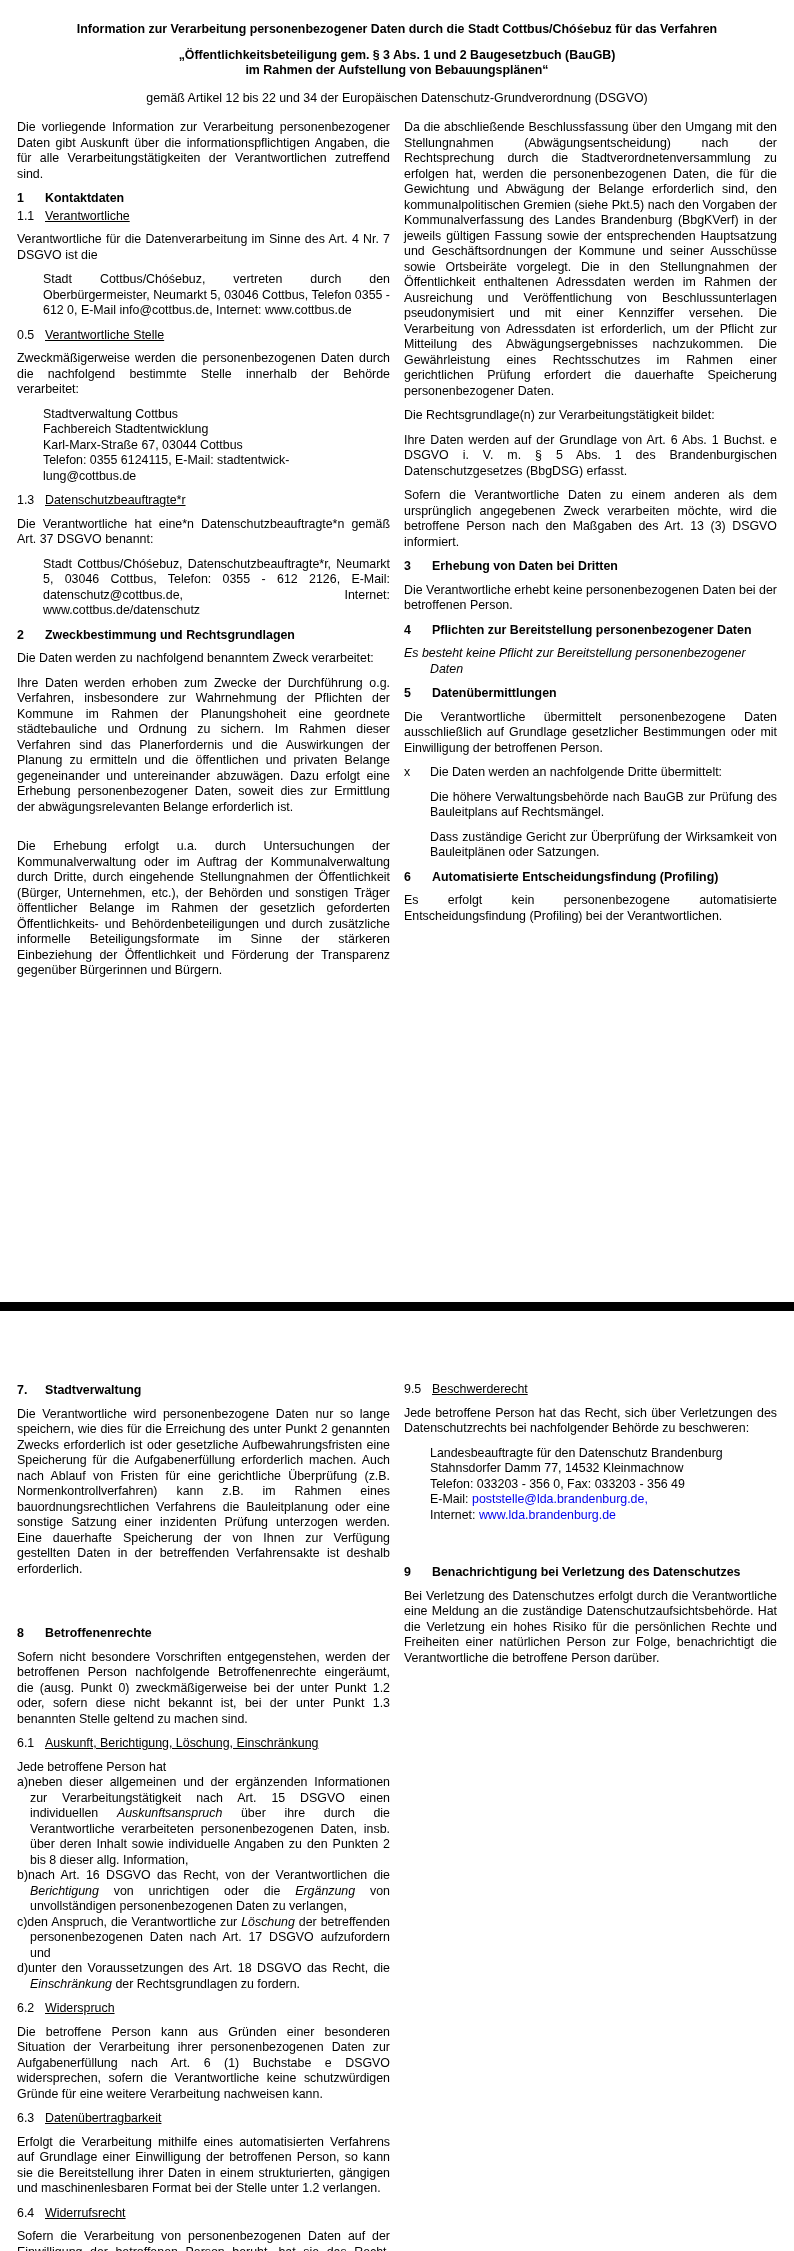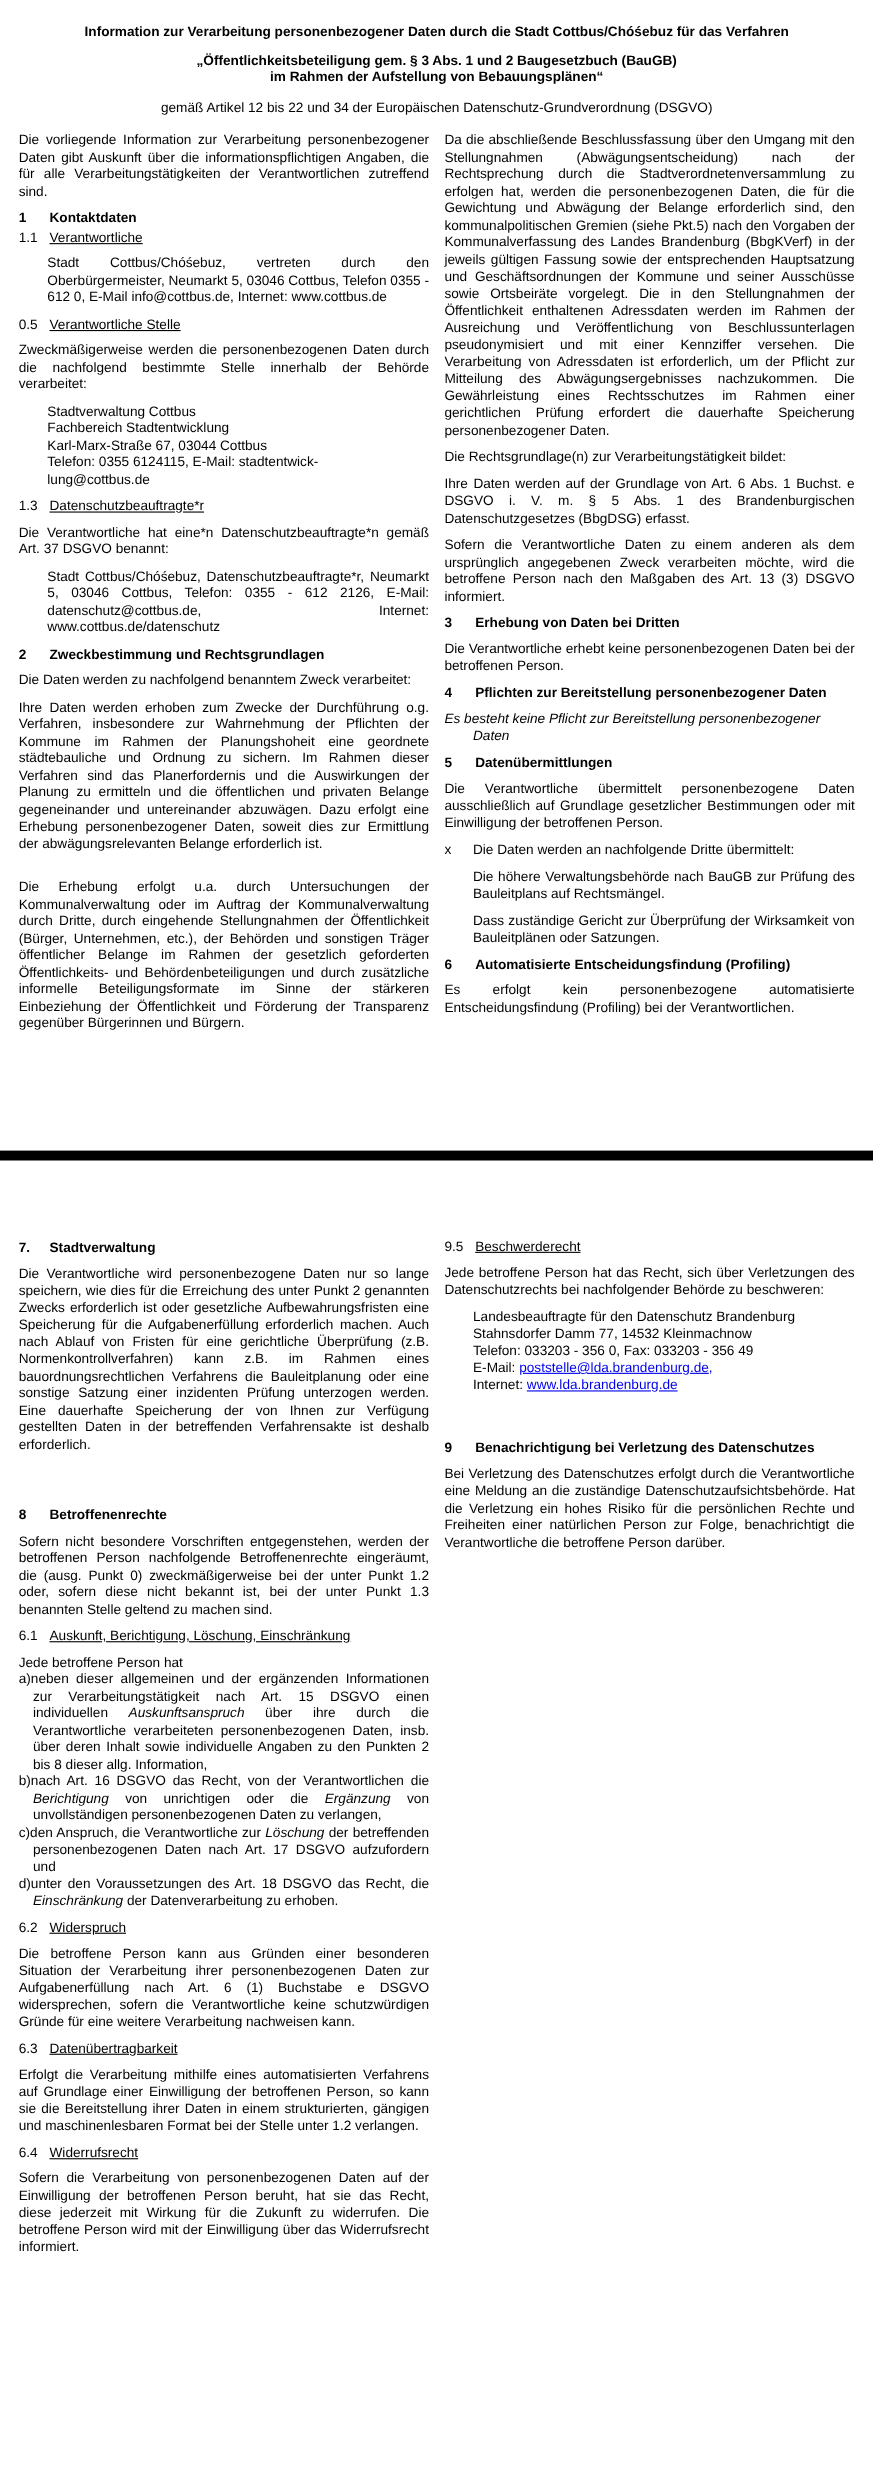--- a/index.html
+++ b/index.html
@@ -2,21 +2,21 @@
 <html><head>
 <meta charset="utf-8">
 <style>
   html,body{margin:0;padding:0;}
   body{
     width:794px;height:2251px;background:#ffffff;color:#000000;
     font-family:"Liberation Sans", sans-serif;
     font-size:12.4px;line-height:15.5px;
   }
   .sheet{box-sizing:border-box;overflow:hidden;}
-  .sheet1{height:1046px;padding:22px 17px 0 17px;}
+  .sheet1{height:1302px;padding:22px 17px 0 17px;}
   .sheet2{height:1124px;padding:69px 17px 0 17px;}
   .divider{height:9px;background:#000;}
   .doc-title{text-align:center;margin-bottom:14px;}
   .tb{font-weight:bold;}
   .t-main{margin-bottom:10px;}
   .t-sub{margin-top:12px;text-align:center;}
   .cols{display:flex;gap:14px;}
   .col{width:373px;flex:0 0 373px;}
   p{margin:0 0 9px 0;text-align:justify;}
   .h{display:flex;font-weight:bold;margin:3px 0 8px 0;}
@@ -26,21 +26,21 @@
   .u{text-decoration:underline;}
   .ind{margin:0 0 9px 26px;text-align:justify;}
   .hang{padding-left:26px;text-indent:-26px;text-align:left;font-style:italic;}
   .li{padding-left:13px;text-indent:-13px;text-align:justify;margin:0;}
   .xrow{display:flex;margin:0 0 9px 0;}
   .xmark{width:26px;flex:0 0 26px;}
   .bi{font-weight:normal;font-style:italic;}
   .gap1{height:15px;}
   .gap2{height:37px;}
   .gap3{height:30px;}
-  .link{color:#0000EE;text-decoration:underline;cursor:pointer;}
+  .link{color:#0000EE;cursor:pointer;}
   .linkc{color:#0000EE;}
 </style>
 </head>
 <body>
 
 <div class="sheet sheet1">
   <div class="doc-title">
     <div class="tb t-main">Information zur Verarbeitung personenbezogener Daten durch die Stadt Cottbus/Chóśebuz für das Verfahren</div>
     <div class="tb">„Öffentlichkeitsbeteiligung gem. § 3 Abs. 1 und 2 Baugesetzbuch (BauGB)</div>
     <div class="tb">im Rahmen der Aufstellung von Bebauungsplänen“</div>
@@ -51,20 +51,21 @@
     <div class="col">
       <p>Die vorliegende Information zur Verarbeitung personenbezogener Daten gibt Auskunft über die informationspflichtigen Angaben, die für alle Verarbeitungstätigkeiten der Verantwortlichen zutreffend sind.</p>
 
       <div class="h" style="margin-bottom:2px;">
         <span class="hn">1</span>
           <span>Kontaktdaten</span>
       </div>
       <div class="sh">
         <span class="shn">1.1</span><span class="u">Verantwortliche</span>
       </div>
+      <p>Verantwortliche für die Datenverarbeitung im Sinne des Art. 4 Nr. 7 DSGVO ist die</p>
       <div class="ind">Stadt Cottbus/Chóśebuz, vertreten durch den Oberbürgermeister, Neumarkt 5, 03046 Cottbus, Telefon 0355 - 612 0, E-Mail info@cottbus.de, Internet: www.cottbus.de</div>
 
       <div class="sh">
         <span class="shn">0.5</span><span class="u">Verantwortliche Stelle</span>
       </div>
       <p>Zweckmäßigerweise werden die personenbezogenen Daten durch die nachfolgend bestimmte Stelle innerhalb der Behörde verarbeitet:</p>
       <div class="ind">
         <div>Stadtverwaltung Cottbus</div>
         <div>Fachbereich Stadtentwicklung</div>
         <div>Karl-Marx-Straße 67, 03044 Cottbus</div>
@@ -153,21 +154,21 @@
       <div class="li">
         <span>a)</span><span>neben dieser allgemeinen und der ergänzenden Informationen zur Verarbeitungstätigkeit nach Art. 15 DSGVO einen individuellen </span><span class="bi">Auskunftsanspruch</span><span> über ihre durch die Verantwortliche verarbeiteten personenbezogenen Daten, insb. über deren Inhalt sowie individuelle Angaben zu den Punkten 2 bis 8 dieser allg. Information,</span>
       </div>
       <div class="li">
         <span>b)</span><span>nach Art. 16 DSGVO das Recht, von der Verantwortlichen die </span><span class="bi">Berichtigung</span><span> von unrichtigen oder die </span><span class="bi">Ergänzung</span><span> von unvollständigen personenbezogenen Daten zu verlangen,</span>
       </div>
       <div class="li">
         <span>c)</span><span>den Anspruch, die Verantwortliche zur </span><span class="bi">Löschung</span><span> der betreffenden personenbezogenen Daten nach Art. 17 DSGVO aufzufordern und</span>
       </div>
       <div class="li" style="margin-bottom:9px;">
-        <span>d)</span><span>unter den Voraussetzungen des Art. 18 DSGVO das Recht, die </span><span class="bi">Einschränkung</span><span> der Datenverarbeitung zu erhoben.</span>
+        <span>d)</span><span>unter den Voraussetzungen des Art. 18 DSGVO das Recht, die </span><span class="bi">Einschränkung</span><span> der Rechtsgrundlagen zu fordern.</span>
       </div>
 
       <div class="sh">
         <span class="shn">6.2</span><span class="u">Widerspruch</span>
       </div>
       <p>Die betroffene Person kann aus Gründen einer besonderen Situation der Verarbeitung ihrer personenbezogenen Daten zur Aufgabenerfüllung nach Art. 6 (1) Buchstabe e DSGVO widersprechen, sofern die Verantwortliche keine schutzwürdigen Gründe für eine weitere Verarbeitung nachweisen kann.</p>
 
       <div class="sh">
         <span class="shn">6.3</span><span class="u">Datenübertragbarkeit</span>
       </div>

